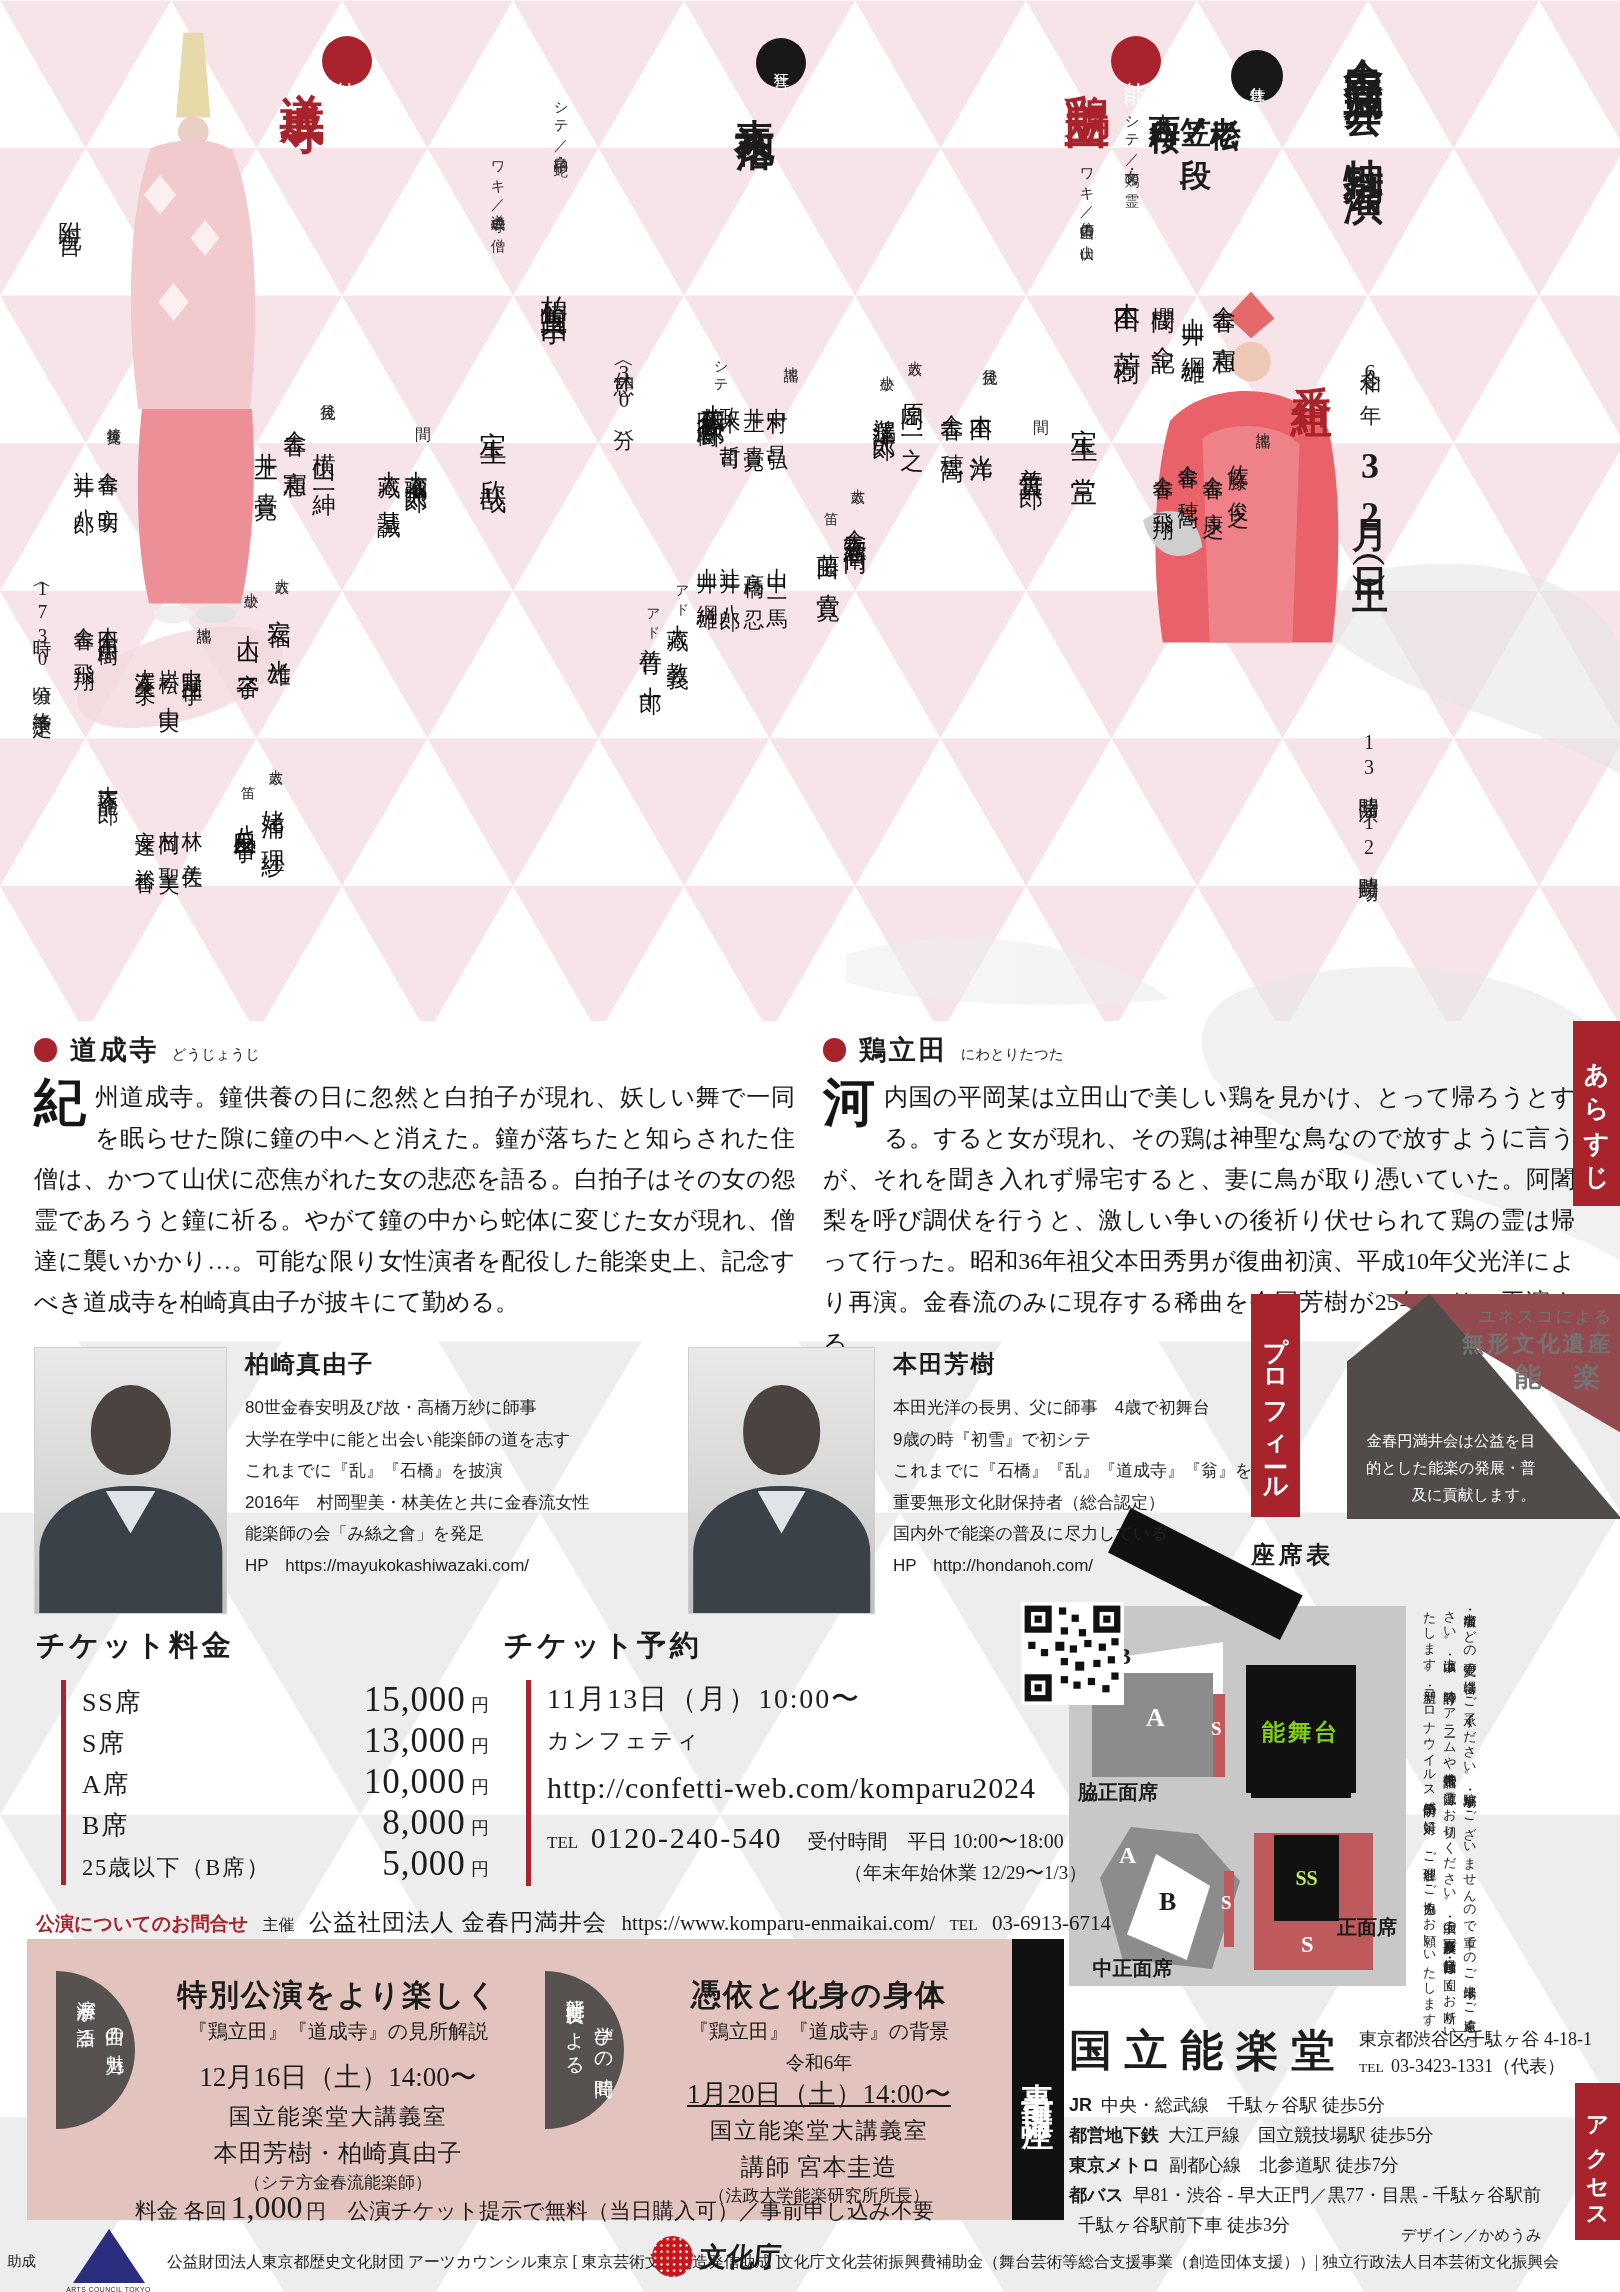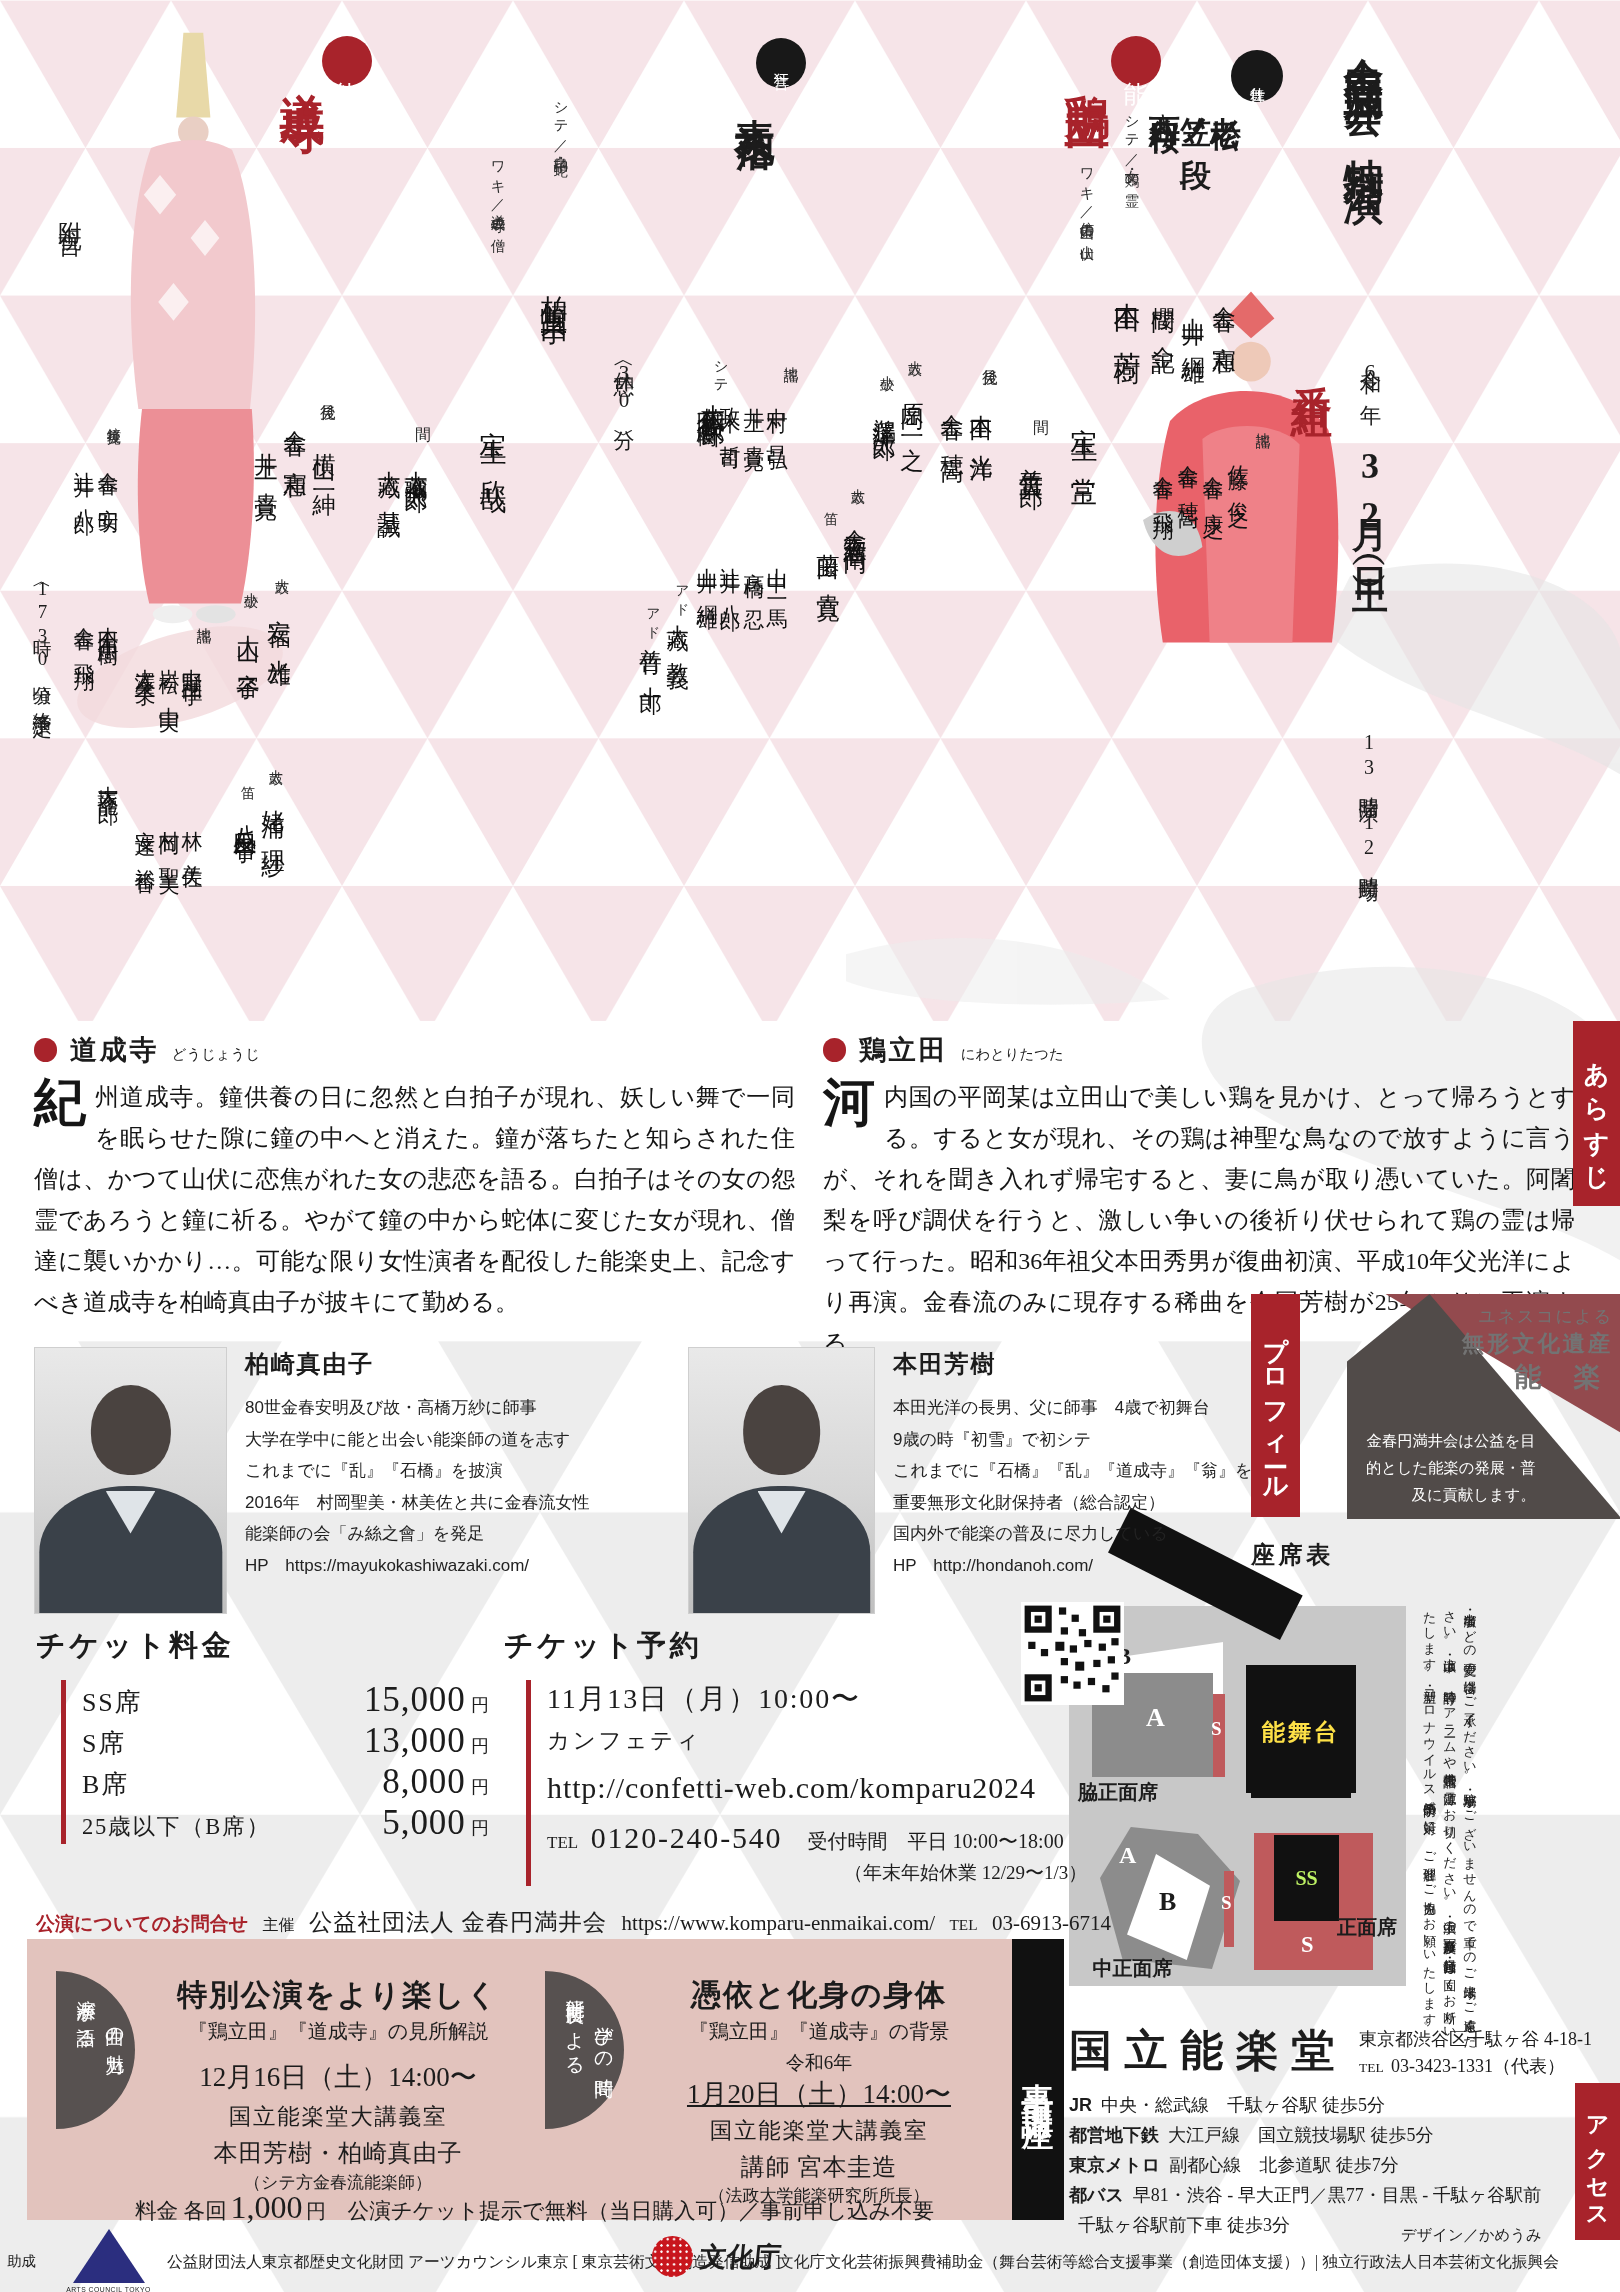--- a/index.html
+++ b/index.html
@@ -268,20 +268,24 @@
     <div class="pricebox" style="left:61px;top:1680px;">
       <div class="prow">
           <span class="pseat">SS席</span>
           <span><span class="pprice">15,000</span><span class="pyen">円</span></span>
         </div>
       <div class="prow">
           <span class="pseat">S席</span>
           <span><span class="pprice">13,000</span><span class="pyen">円</span></span>
         </div>
       <div class="prow">
+          <span class="pseat">A席</span>
+          <span><span class="pprice">10,000</span><span class="pyen">円</span></span>
+        </div>
+      <div class="prow">
           <span class="pseat">B席</span>
           <span><span class="pprice">8,000</span><span class="pyen">円</span></span>
         </div>
       <div class="prow">
           <span class="pseat" style="font-size:22.5px;">25歳以下（B席）</span>
           <span><span class="pprice">5,000</span><span class="pyen">円</span></span>
         </div>
     </div>
     <div class="sans" style="position:absolute;left:504px;top:1626px;font-size:29px;font-weight:bold;letter-spacing:3.6px;z-index:4;">チケット予約</div>
     <div class="pricebox" style="left:526px;top:1680px;width:648px;">
@@ -341,21 +345,21 @@
       <span style="font-size:15.3px;">TEL</span>
       <span style="font-size:21px;">03-6913-6714</span>
     </div>
   </section>
 
   <section>
     <div style="position:absolute;left:1251px;top:1539px;font-size:24px;font-weight:bold;letter-spacing:3.6px;z-index:4;">座席表</div>
     <div class="map" style="left:1069px;top:1606px;width:337px;height:380px;">
       <div style="left:18px;top:-16px;width:193px;height:50px;background:#111;transform:rotate(27deg);transform-origin:100% 100%;"></div>
       <div style="left:177px;top:59px;width:110px;height:133px;background:#111;display:flex;align-items:center;justify-content:center;">
-        <span style="color:#fde047;font-size:23.4px;font-weight:bold;letter-spacing:2.7px;">能舞台</span>
+        <span style="color:#84cc16;font-size:23.4px;font-weight:bold;letter-spacing:2.7px;">能舞台</span>
       </div>
       <div style="left:172px;top:187px;width:10px;height:10px;background:#c8c8c8;"></div>
       <div style="left:282px;top:187px;width:10px;height:10px;background:#c8c8c8;"></div>
       <div style="left:23.4px;top:36px;width:131px;height:59px;background:#fff;clip-path:polygon(0 32%,100% 0,100% 100%,0 100%);"></div>
       <div style="left:23.4px;top:67px;width:121px;height:104px;background:#8c8c8c;"></div>
       <div style="left:144px;top:88px;width:11.7px;height:83px;background:#bf5a5c;"></div>
       <div class="zl" style="left:47px;top:38px;font-size:22.5px;">B</div>
       <div class="zl" style="left:77px;top:97px;font-size:26px;color:#fff;">A</div>
       <div class="zl" style="left:142px;top:112px;font-size:19px;color:#fff;">S</div>
       <div class="zl" style="left:9px;top:173px;font-size:20px;">脇正面席</div>

